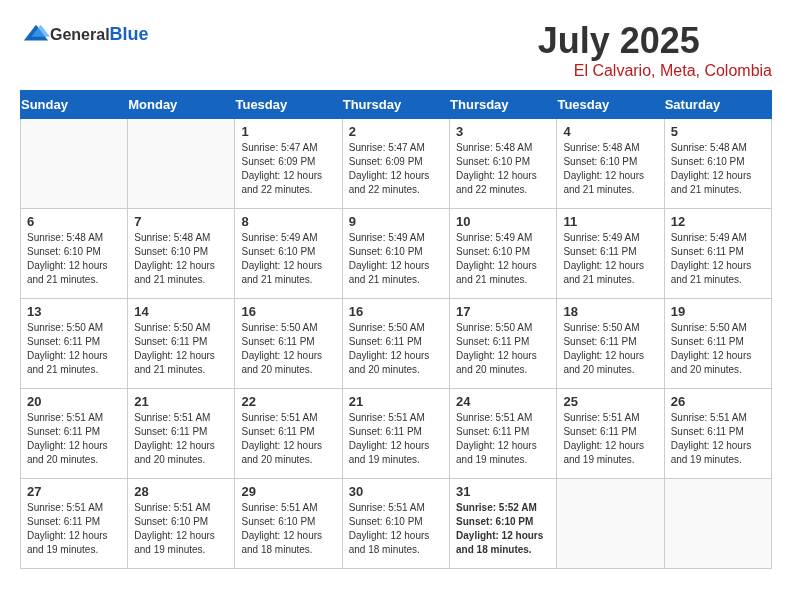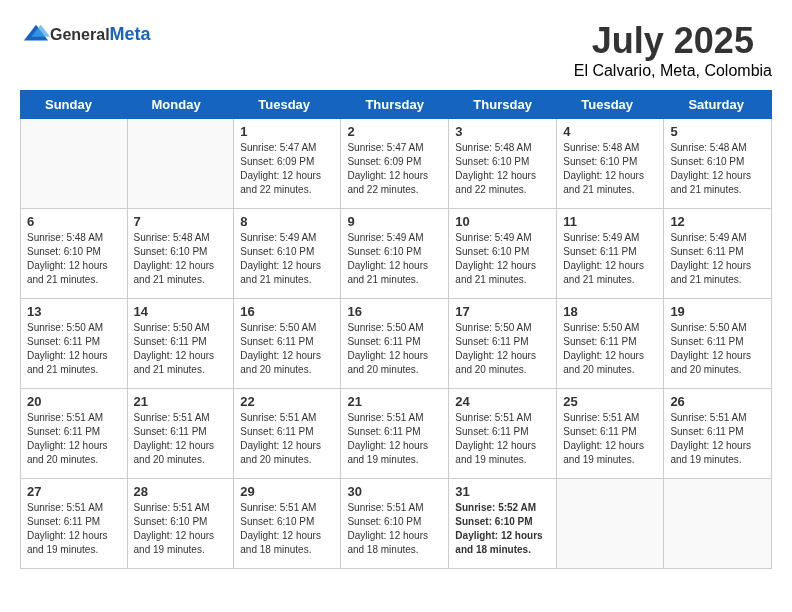--- a/index.html
+++ b/index.html
@@ -29,41 +29,42 @@
       font-size: 18px;
       font-weight: bold;
       color: #1565C0;
     }
     .logo-icon {
       width: 28px;
       height: 28px;
       margin-left: 2px;
     }
     .title-section {
-      text-align: center;
+      text-align: left;
     }
     .month-title {
       font-size: 36px;
       font-weight: bold;
       color: #333;
     }
     .location-title {
       font-size: 16px;
-      color: #000000;
+      color: #b91c1c;
+      margin-left: 36px;
     }
     .calendar-table {
       width: 100%;
       border-collapse: collapse;
       border: 1px solid #ccc;
     }
     .calendar-table th {
       background-color: #1565C0;
       color: #fff;
       text-align: left;
-      padding: 6px 24px;
+      padding: 6px 0;
       font-size: 13px;
       border: 1px solid #1565C0;
     }
     .calendar-table td {
       border: 1px solid #ccc;
       vertical-align: top;
       padding: 5px 6px;
       width: 108px;
       min-height: 80px;
       height: 90px;
@@ -87,21 +88,21 @@
 </head>
 <body>
 
 <div class="header-section">
   <div class="logo">
     <svg class="logo-icon" viewBox="0 0 30 30" xmlns="http://www.w3.org/2000/svg">
       <polygon points="15,5 28,22 2,22" fill="#1565C0"></polygon>
       <polygon points="20,5 30,18 10,18" fill="#42A5F5" opacity="0.7"></polygon>
     </svg>
     <div>
-      <span class="logo-text-general">General</span><span class="logo-text-blue">Meta</span>
+      <span class="logo-text-general">General</span><span class="logo-text-blue">Blue</span>
     </div>
   </div>
   <div class="title-section">
     <div class="month-title">July 2025</div>
     <div class="location-title">El Calvario, Meta, Colombia</div>
   </div>
 </div>
 
 <table class="calendar-table">
   <thead>

